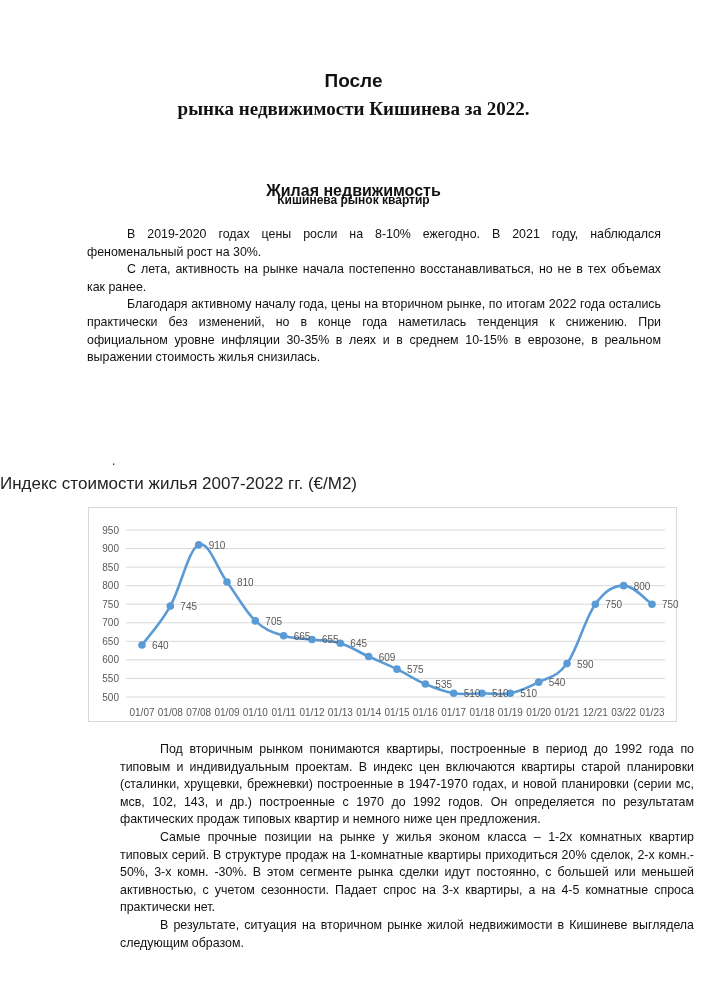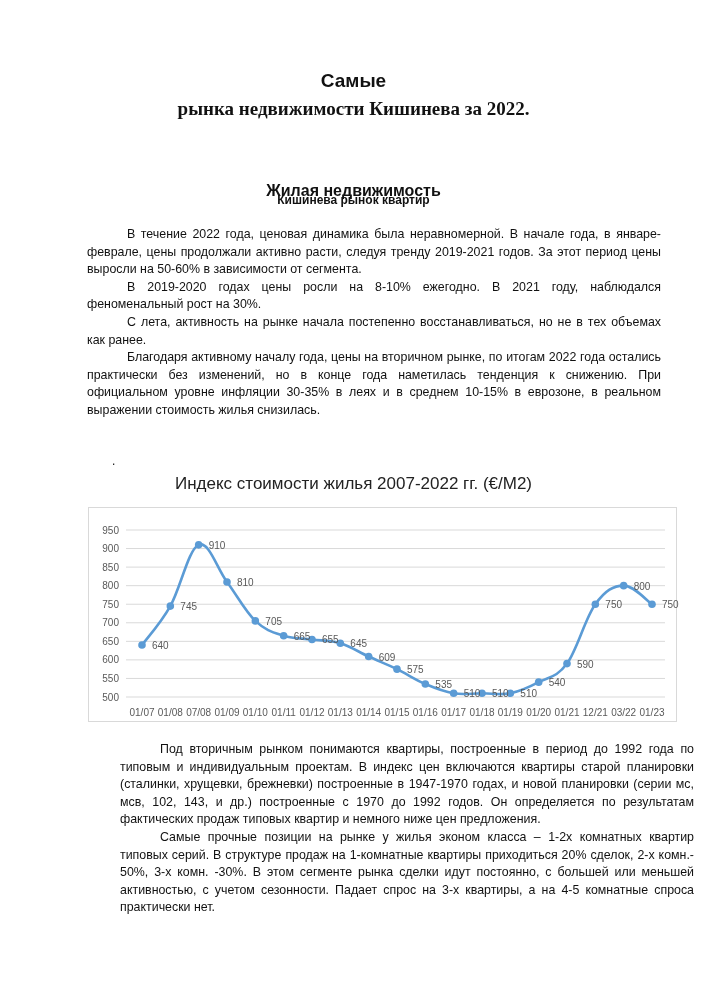--- a/index.html
+++ b/index.html
@@ -3,34 +3,33 @@
 <meta charset="utf-8">
 <style>
   html,body{margin:0;padding:0;background:#fff;}
   body{width:707px;height:1000px;position:relative;overflow:hidden;font-family:"Liberation Sans",sans-serif;color:#111;}
   .h1{position:absolute;left:0;width:707px;text-align:center;font-weight:bold;font-size:19px;line-height:26px;}
   .h2{position:absolute;left:0;width:707px;text-align:center;font-weight:bold;font-size:16px;}
   .h3{position:absolute;left:0;width:707px;text-align:center;font-weight:bold;font-size:12px;}
   .body{position:absolute;left:87px;width:574px;font-size:12.4px;line-height:17.6px;text-align:justify;}
   .body p{margin:0;text-indent:40px;}
   .dot{position:absolute;left:112px;top:454px;font-size:12px;}
-  .chart-title{position:absolute;left:0;width:707px;top:474px;text-align:center;font-size:17px;color:#222;}
+  .chart-title{position:absolute;left:0;width:707px;top:474px;text-align:left;font-size:17px;color:#222;}
   .chart-frame{position:absolute;left:88px;top:507px;width:589px;height:215px;border:1px solid #d9d9d9;box-sizing:border-box;}
   svg text{font-family:"Liberation Sans",sans-serif;}
 </style>
 </head>
 <body>
 
-<div class="h1" style="top:68px;">Самые</div>
+<div class="h1" style="top:68px;">После</div>
 <div class="h1" style="top:96px;font-family:Liberation Serif, serif;">рынка недвижимости Кишинева за 2022.</div>
 <div class="h2" style="top:146px;margin-top:36px;">Жилая недвижимость</div>
 <div class="h3" style="top:193px;">Кишинева рынок квартир</div>
 
 <div class="body" style="top:226px;">
-  <p>В течение 2022 года, ценовая динамика была неравномерной. В начале года, в январе-феврале, цены продолжали активно расти, следуя тренду 2019-2021 годов. За этот период цены выросли на 50-60% в зависимости от сегмента.</p>
   <p>В 2019-2020 годах цены росли на 8-10% ежегодно. В 2021 году, наблюдался феноменальный рост на 30%.</p>
   <p>С лета, активность на рынке начала постепенно восстанавливаться, но не в тех объемах как ранее.</p>
   <p>Благодаря активному началу года, цены на вторичном рынке, по итогам 2022 года остались практически без изменений, но в конце года наметилась тенденция к снижению. При официальном уровне инфляции 30-35% в леях и в среднем 10-15% в еврозоне, в реальном выражении стоимость жилья снизилась.</p>
 </div>
 
 <div class="dot">.</div>
 
 <div class="chart-title">Индекс стоимости жилья 2007-2022 гг. (€/M2)</div>
 <div class="chart-frame"></div>
 
@@ -121,13 +120,14 @@
       <text x="577" y="667.6" font-size="10" fill="#595959">590</text>
       <text x="605.3333333333333" y="608.2222222222222" font-size="10" fill="#595959">750</text>
       <text x="633.6666666666667" y="589.6666666666666" font-size="10" fill="#595959">800</text>
       <text x="662" y="608.2222222222222" font-size="10" fill="#595959">750</text>
     </g>
 </svg>
 
 <div class="body" style="top:741px;margin-left:33px;">
   <p>Под вторичным рынком понимаются квартиры, построенные в период до 1992 года по типовым и индивидуальным проектам. В индекс цен включаются квартиры старой планировки (сталинки, хрущевки, брежневки) построенные в 1947-1970 годах, и новой планировки (серии мс, мсв, 102, 143, и др.) построенные с 1970 до 1992 годов. Он определяется по результатам фактических продаж типовых квартир и немного ниже цен предложения.</p>
   <p>Самые прочные позиции на рынке у жилья эконом класса – 1-2х комнатных квартир типовых серий. В структуре продаж на 1-комнатные квартиры приходиться 20% сделок, 2-х комн.- 50%, 3-х комн. -30%. В этом сегменте рынка сделки идут постоянно, с большей или меньшей активностью, с учетом сезонности. Падает спрос на 3-х квартиры, а на 4-5 комнатные спроса практически нет.</p>
+  <p>В результате, ситуация на вторичном рынке жилой недвижимости в Кишиневе выглядела следующим образом.</p>
 </div>
 
 </body></html>

